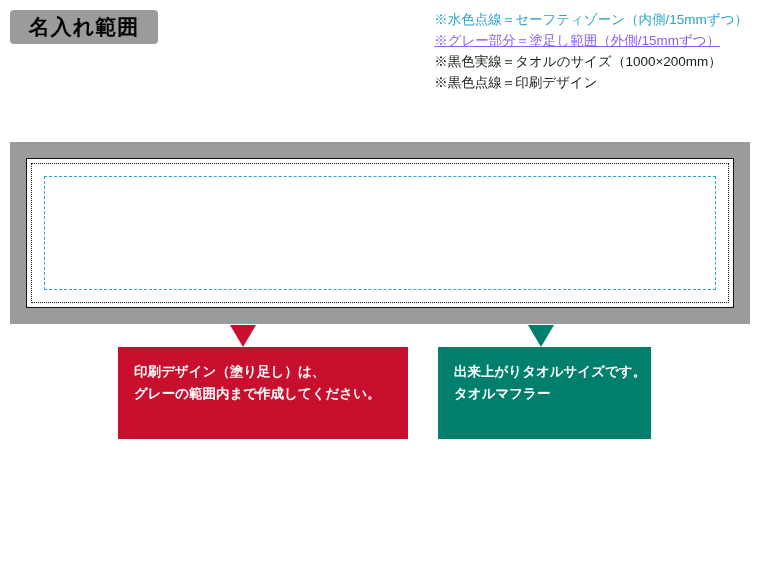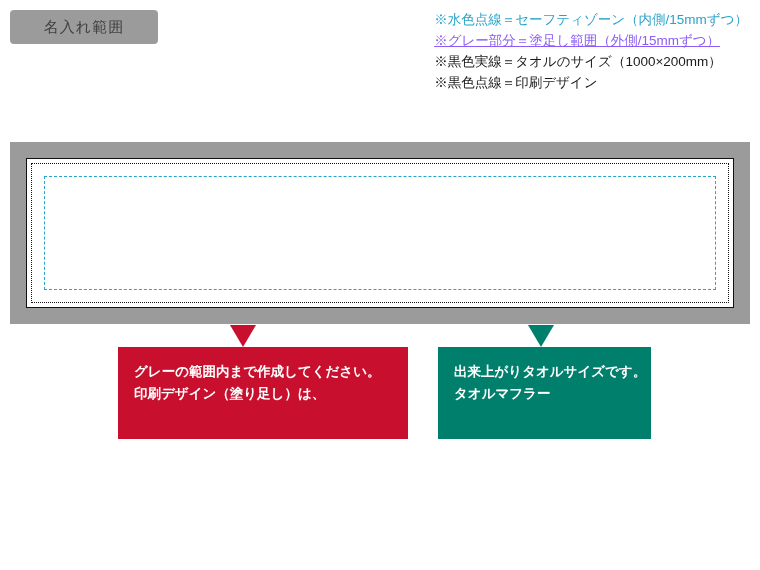--- a/index.html
+++ b/index.html
@@ -22,23 +22,23 @@
     top: 10px;
     width: 148px;
     height: 34px;
     background: #9b9b9b;
     border-radius: 4px;
     display: flex;
     align-items: center;
     justify-content: center;
   }
   .title-badge .title-text {
-    color: #404040;
-    font-size: 15px;
-    font-weight: normal;
+    color: #000000;
+    font-size: 21px;
+    font-weight: bold;
     letter-spacing: 1px;
   }
 
   
   .legend {
     position: absolute;
     right: 12px;
     top: 10px;
     text-align: left;
     line-height: 1.55;
@@ -160,20 +160,20 @@
   <div class="towel-solid">
     <div class="towel-seam"></div>
     <div class="safety-zone"></div>
   </div>
 </div>
 
 <div class="arrow arrow-red"></div>
 <div class="arrow arrow-green"></div>
 
 <div class="callout callout-red">
+  <div class="line">印刷デザイン（塗り足し）は、</div>
   <div class="line">グレーの範囲内まで作成してください。</div>
-  <div class="line">印刷デザイン（塗り足し）は、</div>
 </div>
 
 <div class="callout callout-green">
   <div class="line">出来上がりタオルサイズです。</div>
   <div class="line">タオルマフラー</div>
 </div>
 
 </body></html>

